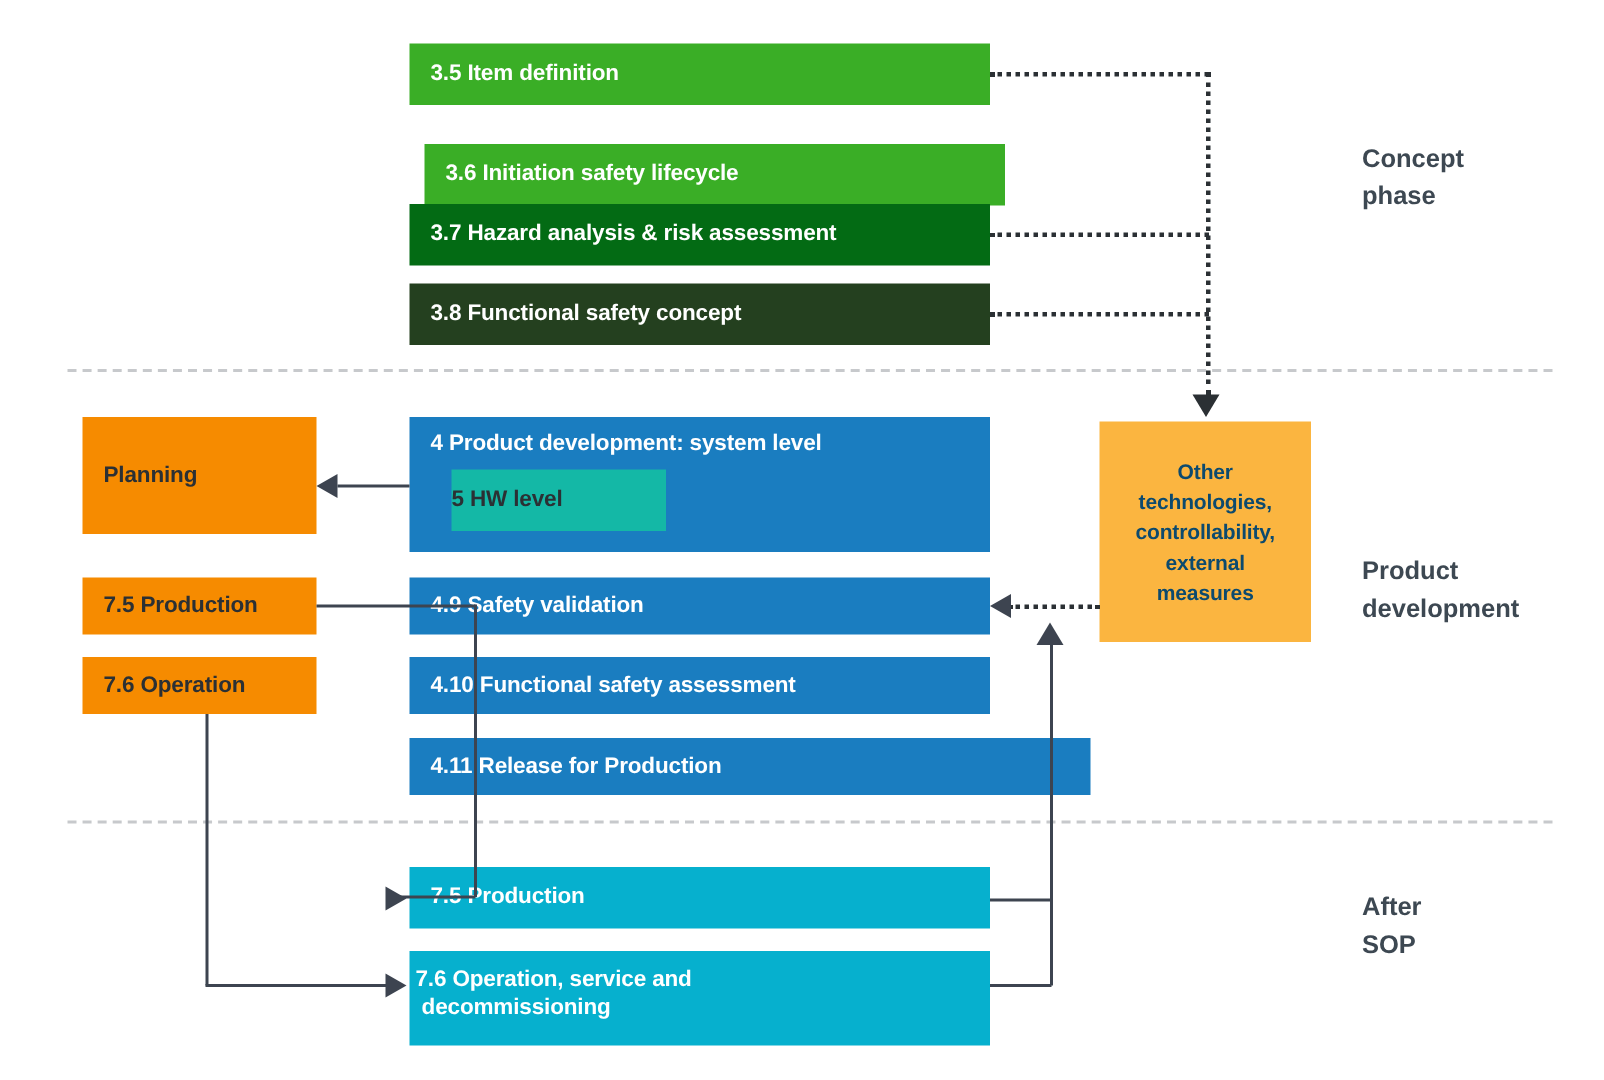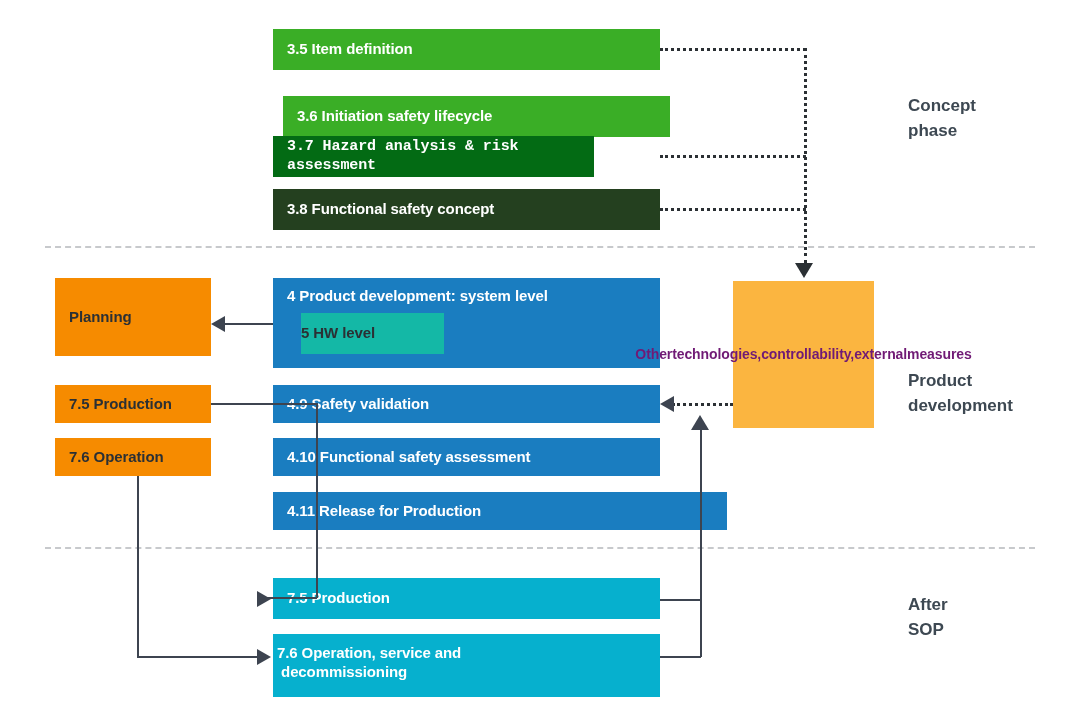--- a/index.html
+++ b/index.html
@@ -25,23 +25,23 @@
   .box.left-pad{padding-left:14px;}
 
   
   .green-1{background:#3aae26;color:#ffffff;}
   .green-2{background:#3aae26;color:#ffffff;}
   .green-3{background:#036b14;color:#ffffff;}
   .green-4{background:#24401f;color:#ffffff;}
   .blue    {background:#1a7dc0;color:#ffffff;}
   .cyan    {background:#06b0ce;color:#ffffff;}
   .orange  {background:#f68b00;color:#2b3034;}
-  .amber   {background:#fbb540;color:#701a75;
+  .amber   {background:#fbb540;color:#0c4a6e;
             justify-content:center;text-align:center;
-            line-height:1.45;}
+            flex-direction:column;line-height:1.45;}
   .subbox  {background:#14b8a6;color:#2b3034;
             justify-content:flex-start;text-align:center;}
 
   .fs15{font-size:15px;}
   .fs14{font-size:14px;}
 
   
   .phase-label{
     position:absolute;
     font-weight:bold;
@@ -91,21 +91,21 @@
 <div id="canvas">
 
   <div class="box green-1 left-pad fs15" style="left:273px;top:29px;width:387px;height:41px;">
     <span>3.5 Item definition</span>
   </div>
 
   <div class="box green-2 left-pad fs15" style="left:283px;top:82px;width:387px;height:41px;margin-top:14px;">
     <span>3.6 Initiation safety lifecycle</span>
   </div>
 
-  <div class="box green-3 left-pad fs15" style="left:273px;top:136px;width:321px;height:41px;font-family:Liberation Mono, monospace;">
+  <div class="box green-3 left-pad fs15" style="left:273px;top:136px;width:387px;height:41px;">
     <span>3.7 Hazard analysis &amp; risk assessment</span>
   </div>
 
   <div class="box green-4 left-pad fs15" style="left:273px;top:189px;width:387px;height:41px;">
     <span>3.8 Functional safety concept</span>
   </div>
 
   <div class="sep" style="left:45px;top:246px;width:990px;"></div>
 
   <div class="box orange left-pad fs15" style="left:55px;top:278px;width:156px;height:78px;">

